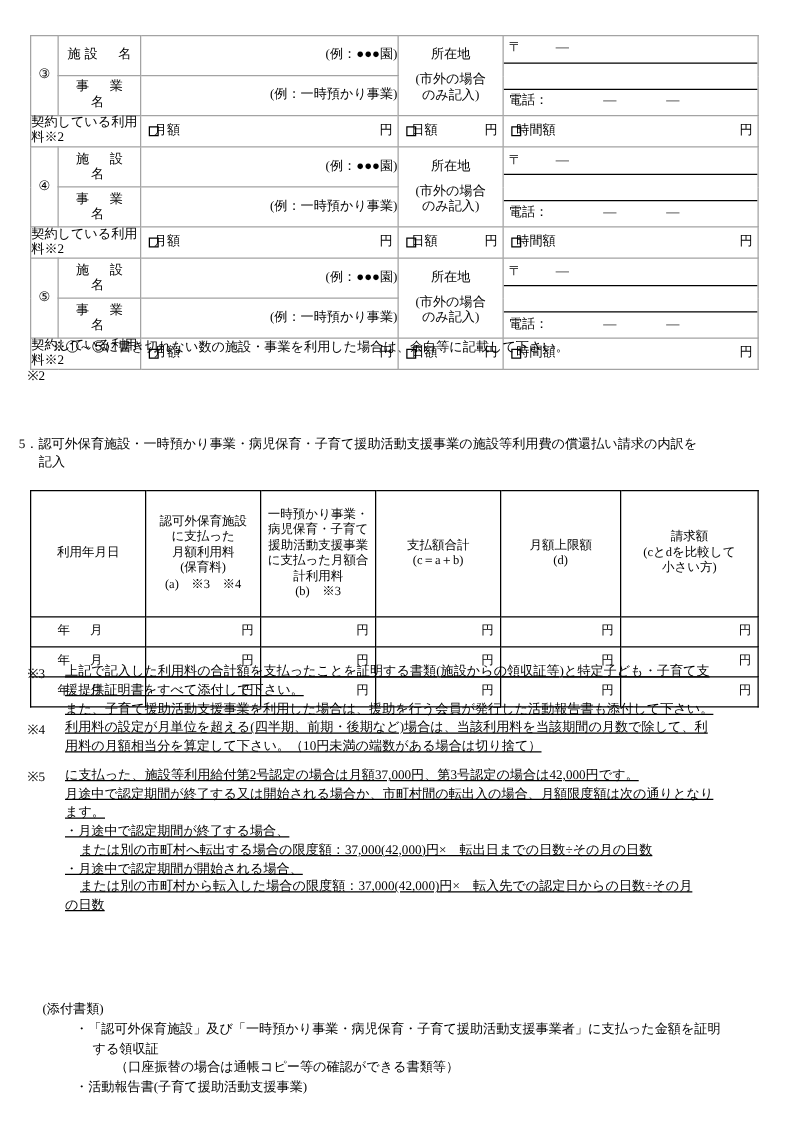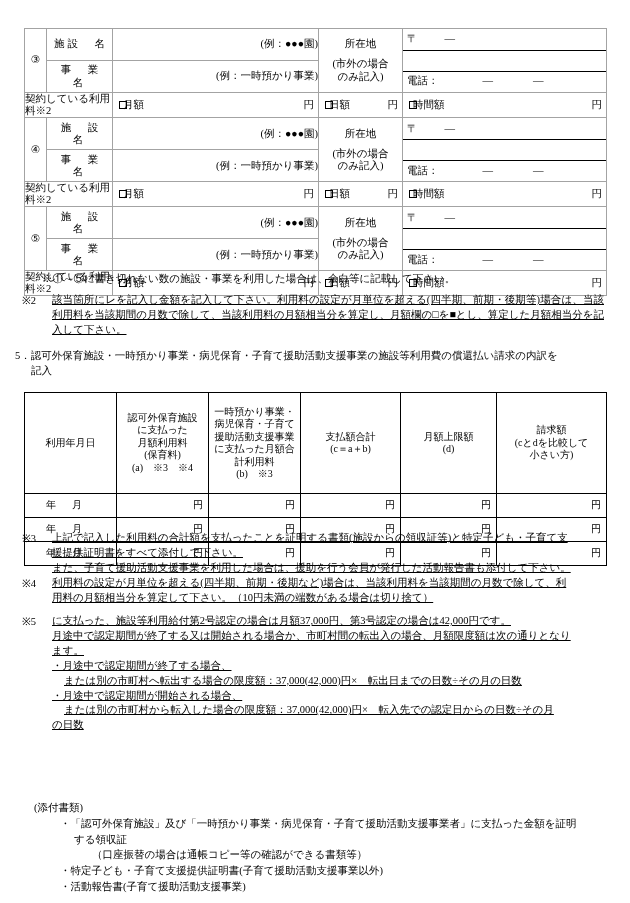--- a/index.html
+++ b/index.html
@@ -359,21 +359,20 @@
       <span class="kind">時間額</span>
       <span class="yen">円</span>
     </td>
   </tr>
       </tbody>
   </table>
 
   <div class="note" style="left:42px; top:272px; width:560px;">※①～⑤に書き切れない数の施設・事業を利用した場合は、余白等に記載して下さい。</div>
 
   <div class="note-mark" style="left:22px; top:293px;">※2</div>
-  <div class="note u" style="left:52px; top:293px; width:552px;">該当箇所にレを記入し金額を記入して下さい。利用料の設定が月単位を超える(四半期、前期・後期等)場合は、当該利用料を当該期間の月数で除して、当該利用料の月額相当分を算定し、月額欄の□を■とし、算定した月額相当分を記入して下さい。</div>
 
   <div class="sec-head">
     <span>5．認可外保育施設・一時預かり事業・病児保育・子育て援助活動支援事業の施設等利用費の償還払い請求の内訳を</span>
     <span class="sub">記入</span>
   </div>
 
   <table class="claim-table">
     <colgroup>
       <col class="c0">
         <col class="c1">
@@ -466,17 +465,16 @@
     <div class="u">・月途中で認定期間が開始される場合、</div>
     <div class="u" style="padding-left:12px;">または別の市町村から転入した場合の限度額：37,000(42,000)円×　転入先での認定日からの日数÷その月</div>
     <div class="u">の日数</div>
   </div>
 
   <div class="attach" style="left:34px; top:800px; width:580px;">
     <div>(添付書類)</div>
     <div style="padding-left:26px;">・「認可外保育施設」及び「一時預かり事業・病児保育・子育て援助活動支援事業者」に支払った金額を証明</div>
     <div style="padding-left:40px;">する領収証</div>
     <div style="padding-left:58px;">（口座振替の場合は通帳コピー等の確認ができる書類等）</div>
-    <div style="padding-left:26px;">・特定子ども・子育て支援提供証明書(子育て援助活動支援事業以外)</div>
     <div style="padding-left:26px;">・活動報告書(子育て援助活動支援事業)</div>
   </div>
 
 </div>
 
 </body></html>

